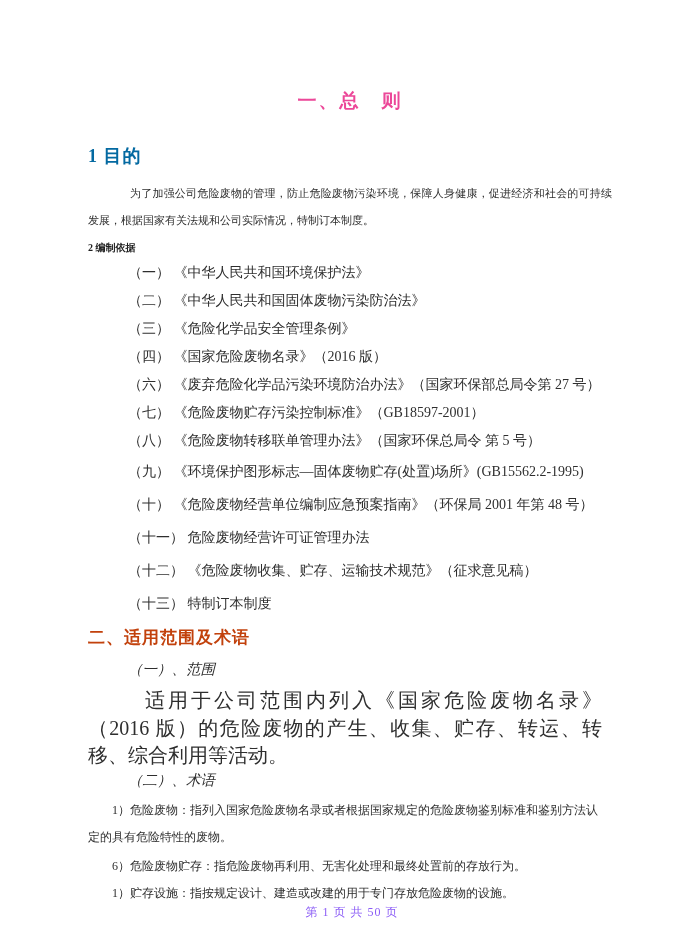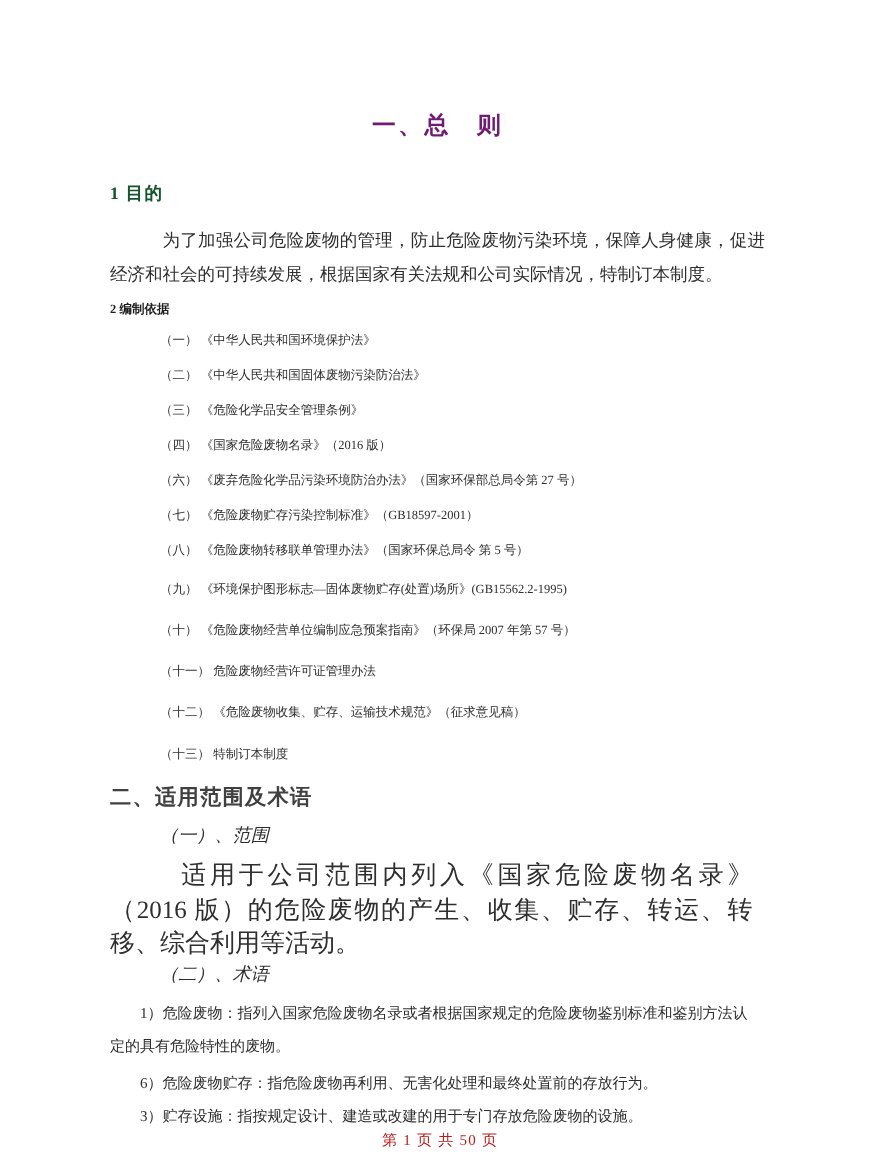--- a/index.html
+++ b/index.html
@@ -19,61 +19,61 @@
   .content {
     margin: 0 88px;
     width: 524px;
   }
   .doc-title {
     padding-top: 88px;
     text-align: center;
     font-size: 19px;
     font-weight: 700;
     letter-spacing: 2px;
-    color: #701a75;
+    color: #ec4899;
     line-height: 25px;
   }
   .h-purpose {
     margin-top: 31px;
-    font-size: 14px;
+    font-size: 18px;
     font-weight: 700;
     letter-spacing: 1px;
-    color: #14532d;
+    color: #0369a1;
     line-height: 24px;
   }
   .para-purpose {
     margin: 12px 0 0 0;
-    font-size: 14px;
+    font-size: 11px;
     line-height: 27px;
     text-align: justify;
     text-indent: 42px;
   }
   .h-basis {
     margin-top: 3px;
     font-size: 10px;
     font-weight: 700;
     color: #1f1f1f;
     line-height: 21px;
   }
   .basis-list { margin-top: 4px; }
   .list-item {
-    font-size: 10px;
+    font-size: 14px;
     line-height: 21px;
     padding-left: 40px;
     margin-bottom: 7px;
     white-space: nowrap;
   }
   .list-item.sp { margin-bottom: 12px; }
   .list-item.gap-top { margin-top: 10px; }
   .h-section {
     margin-top: 4px;
     font-size: 17px;
     font-weight: 700;
     letter-spacing: 1px;
-    color: #404040;
+    color: #c2410c;
     line-height: 24px;
   }
   .sub-head {
     margin-top: 9px;
     font-size: 14.5px;
     line-height: 21px;
     padding-left: 40px;
     font-style: italic;
   }
   .sub-head.terms { margin-top: 0; }
@@ -96,21 +96,21 @@
   .term.first { margin-top: 6px; }
   .term.second { margin-top: 2px; }
   .term.single { white-space: nowrap; padding-right: 0; }
   .footer {
     position: absolute;
     left: 4px; right: 0;
     top: 904px;
     text-align: center;
     font-size: 12px;
     letter-spacing: 1px;
-    color: #b91c1c;
+    color: #8b5cf6;
     line-height: 16px;
   }
 </style>
 </head>
 <body>
 
 <div class="page">
   <div class="content">
 
     <div class="doc-title">一、总　则</div>
@@ -123,36 +123,36 @@
 
     <div class="basis-list">
       <div class="list-item">（一） 《中华人民共和国环境保护法》</div>
       <div class="list-item">（二） 《中华人民共和国固体废物污染防治法》</div>
       <div class="list-item">（三） 《危险化学品安全管理条例》</div>
       <div class="list-item">（四） 《国家危险废物名录》（2016 版）</div>
       <div class="list-item">（六） 《废弃危险化学品污染环境防治办法》（国家环保部总局令第 27 号）</div>
       <div class="list-item">（七） 《危险废物贮存污染控制标准》（GB18597-2001）</div>
       <div class="list-item">（八） 《危险废物转移联单管理办法》（国家环保总局令 第 5 号）</div>
       <div class="list-item sp gap-top">（九） 《环境保护图形标志—固体废物贮存(处置)场所》(GB15562.2-1995)</div>
-      <div class="list-item sp">（十） 《危险废物经营单位编制应急预案指南》（环保局 2007 年第 57 号）</div>
+      <div class="list-item sp">（十） 《危险废物经营单位编制应急预案指南》（环保局 2001 年第 48 号）</div>
       <div class="list-item sp">（十一） 危险废物经营许可证管理办法</div>
       <div class="list-item sp">（十二） 《危险废物收集、贮存、运输技术规范》（征求意见稿）</div>
       <div class="list-item sp">（十三） 特制订本制度</div>
     </div>
 
     <div class="h-section">二、适用范围及术语</div>
 
     <div class="sub-head">（一）、范围</div>
 
     <p class="para-scope">适用于公司范围内列入《国家危险废物名录》（2016 版）的危险废物的产生、收集、贮存、转运、转移、综合利用等活动。</p>
 
     <div class="sub-head terms">（二）、术语</div>
 
     <p class="term first">1）危险废物：指列入国家危险废物名录或者根据国家规定的危险废物鉴别标准和鉴别方法认定的具有危险特性的废物。</p>
 
     <p class="term second">6）危险废物贮存：指危险废物再利用、无害化处理和最终处置前的存放行为。</p>
 
-    <p class="term single">3）贮存设施：指按规定设计、建造或改建的用于专门存放危险废物的设施。</p>
+    <p class="term single">1）贮存设施：指按规定设计、建造或改建的用于专门存放危险废物的设施。</p>
 
   </div>
 
   <div class="footer">第 1 页 共 50 页</div>
 </div>
 
 </body></html>

